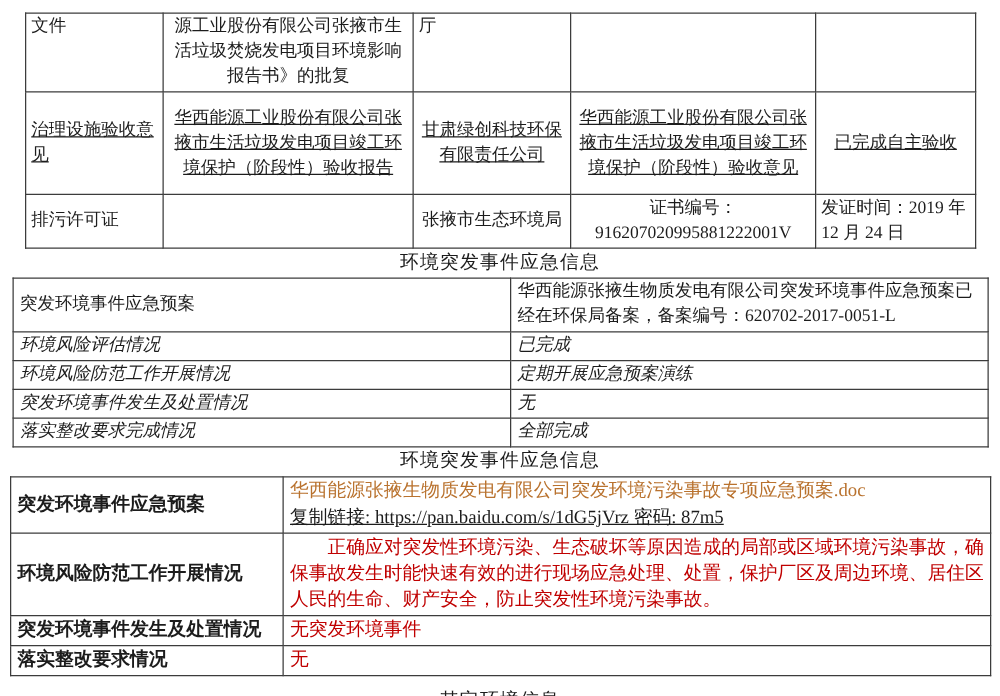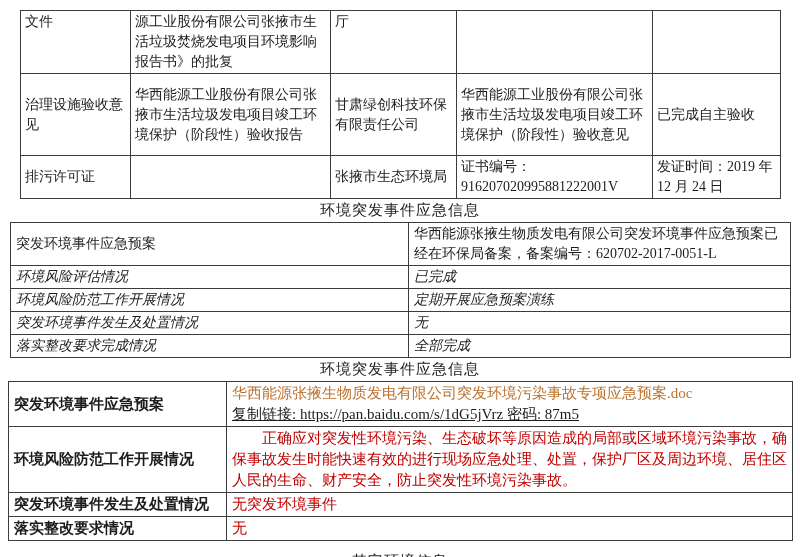--- a/index.html
+++ b/index.html
@@ -16,23 +16,23 @@
     border:1px solid #3c3c3c;
     font-size:14px;line-height:20px;
     padding:1px 4px;
     vertical-align:middle;
     overflow:hidden;
     word-break:break-all;
   }
   
   .t1{margin:10px 0 0 20px;width:760px;}
   .t1 tr.r0{height:56px;}
-  .t1 tr.r1{height:82px;}
+  .t1 tr.r1{height:82px;text-decoration:underline;}
   .t1 tr.r2{height:42px;}
-  .c-center{text-align:left;}
+  .c-center{text-align:center;}
   .v-top{vertical-align:top;}
   .prewrap{white-space:pre-line;}
   
   .t2{margin:2px 0 0 10px;width:780px;}
   .t2 td{line-height:20px;padding:1px 5px;}
   .t2 tr.r0{height:40px;}
   .t2 tr.rs{height:20px;font-style:italic;}
   
   .t3{margin:2px 0 0 8px;width:784px;}
   .t3 td{font-size:15px;line-height:21px;padding:1px 5px;}

